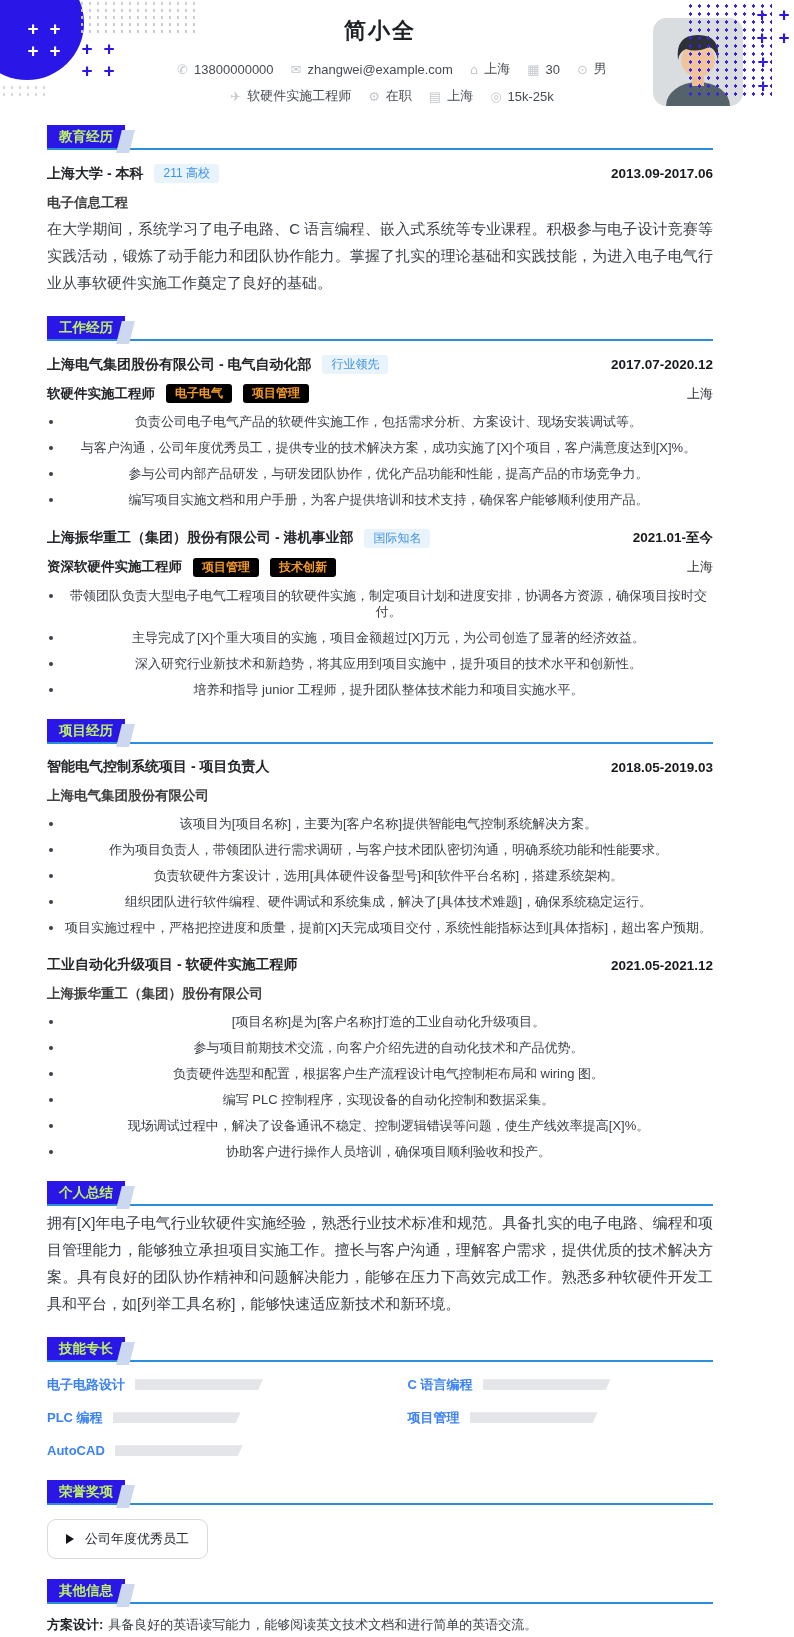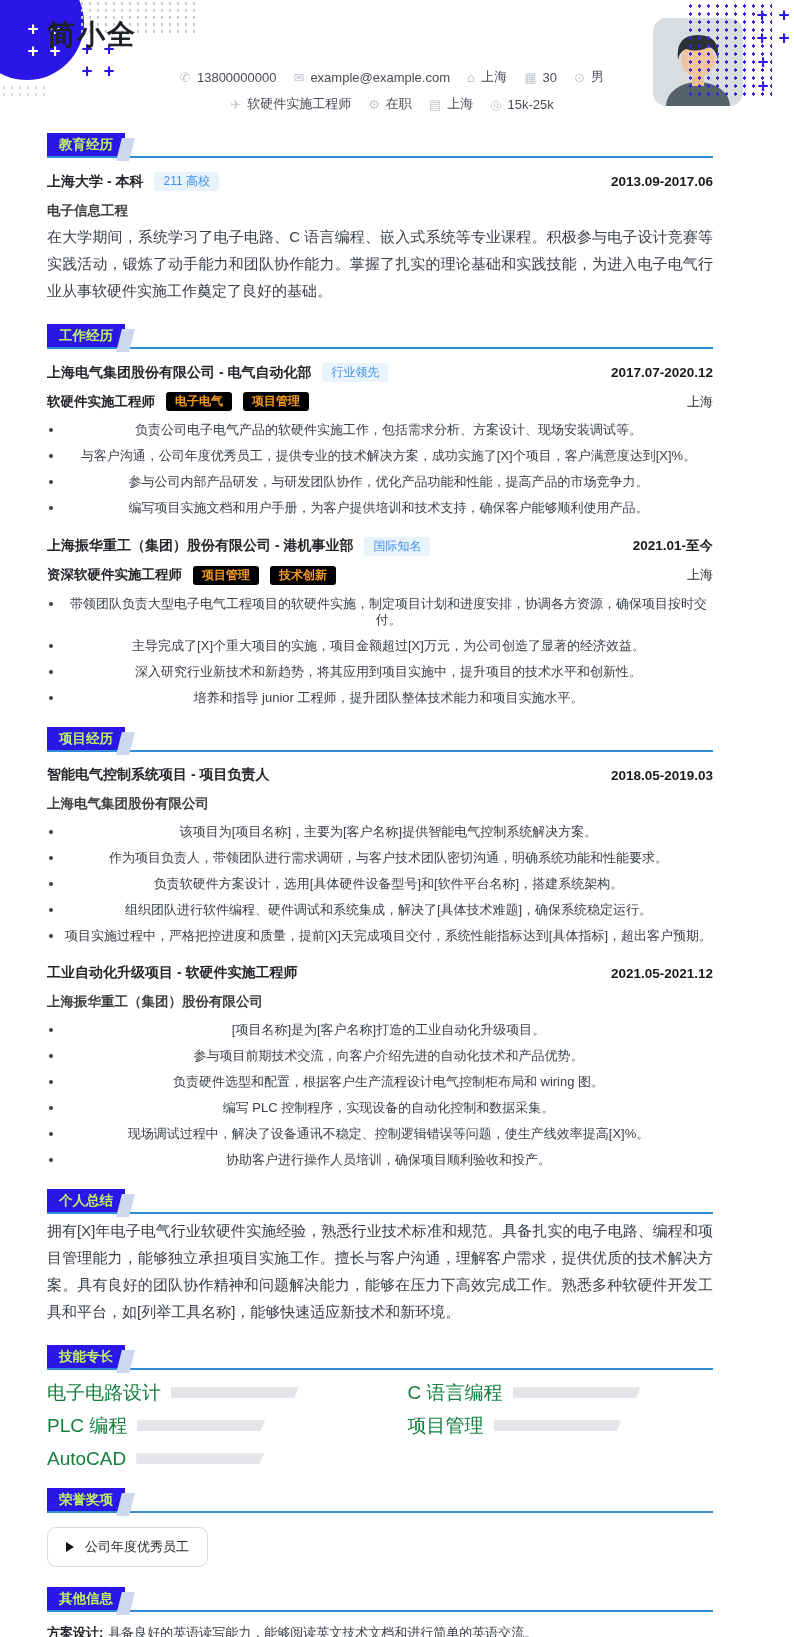--- a/index.html
+++ b/index.html
@@ -23,21 +23,21 @@
   .dots-gray{position:absolute;left:78px;top:0;width:118px;height:34px;z-index:1;
     background-image:radial-gradient(circle,#c7cbd2 1.1px,transparent 1.3px);background-size:8px 7px;}
   .dots-gray2{position:absolute;left:0px;top:84px;width:46px;height:16px;z-index:1;
     background-image:radial-gradient(circle,#d4d7dc 1.1px,transparent 1.3px);background-size:8px 7px;}
   .dots-blue{position:absolute;left:686px;top:2px;width:86px;height:96px;z-index:4;
     background-image:radial-gradient(circle,#3a23e3 1.5px,transparent 1.7px);background-size:9px 8px;}
   .photo{position:absolute;right:51px;top:18px;width:90px;height:88px;border-radius:14px;overflow:hidden;z-index:3;background:#d9dde0;}
   .photo svg{display:block;width:100%;height:100%;}
   
   .content{position:relative;z-index:2;padding:0 81px 0 47px;}
-  .name{padding-top:16px;font-size:28px;font-weight:bold;letter-spacing:2px;color:#1d2025;}
+  .name{padding-top:16px;text-align:center;font-size:22px;font-weight:bold;letter-spacing:2px;color:#1d2025;}
   .contact-wrap{width:690px;}
   .contact{display:flex;justify-content:center;align-items:center;gap:17px;font-size:13px;color:#474c54;}
   .contact.r1{margin-top:14px;}
   .contact.r2{margin-top:9px;}
   .citem{display:inline-flex;align-items:center;}
   .cicon{color:#c3c8cf;margin-right:6px;font-size:13px;font-family:"DejaVu Sans",sans-serif;}
   
   .section{margin-top:20px;}
   .sec-head{border-bottom:2px solid var(--rule);position:relative;}
   .sec-badge{display:inline-block;position:relative;z-index:0;background:var(--blue);color:#bef264;
@@ -55,21 +55,21 @@
   .role{font-size:13.5px;font-weight:bold;color:#24262a;}
   .tag-orange{font-size:12px;font-weight:bold;color:#f59a23;background:#000000;padding:2px 9px;border-radius:3px;line-height:15px;}
   .loc{font-size:13px;color:#2c2f33;}
   ul.bullets{margin:11px 0 0;padding-left:17px;text-align:center;}
   ul.bullets li{font-size:13px;color:var(--text);line-height:1.3;margin-bottom:9px;}
   .major{margin-top:11px;font-size:13.5px;font-weight:bold;color:#404040;}
   .para{margin-top:3px;font-size:15px;line-height:1.8;color:var(--text);text-align:justify;}
   
   .skills{display:grid;grid-template-columns:1fr 1fr;column-gap:55px;row-gap:15px;margin-top:14px;}
   .skill{display:flex;align-items:center;height:18px;}
-  .sname{font-size:19px;font-weight:normal;color:#15803d;margin-right:10px;}
+  .sname{font-size:13px;font-weight:bold;color:#3b82f6;margin-right:10px;}
   .bar{width:128px;height:11px;background:#e4e5e8;clip-path:polygon(0 0,100% 0,calc(100% - 5px) 100%,0 100%);}
   .fill{height:100%;background:var(--blue);clip-path:polygon(0 0,100% 0,calc(100% - 5px) 100%,0 100%);}
   
   .honor{display:inline-flex;align-items:center;border:1px solid #d7d9dc;border-radius:9px;
     padding:10px 18px;margin-top:14px;font-size:13px;color:#26292e;}
   .tri{width:0;height:0;border-left:8px solid #121417;border-top:5px solid transparent;border-bottom:5px solid transparent;margin-right:11px;}
   .other-row{margin-top:12px;font-size:13px;color:var(--text);}
   .other-label{font-weight:bold;color:var(--dark);margin-right:5px;}
 </style>
 </head>
@@ -111,21 +111,21 @@
   <div class="name">简小全</div>
 
   <div class="contact-wrap">
     <div class="contact r1">
       <span class="citem">
         <span class="cicon">✆</span>
         <span>13800000000</span>
       </span>
       <span class="citem">
         <span class="cicon">✉</span>
-        <span>example@example.com</span>
+        <span>zhangwei@example.com</span>
       </span>
       <span class="citem">
         <span class="cicon">⌂</span>
         <span>上海</span>
       </span>
       <span class="citem">
         <span class="cicon">▦</span>
         <span>30</span>
       </span>
       <span class="citem">

